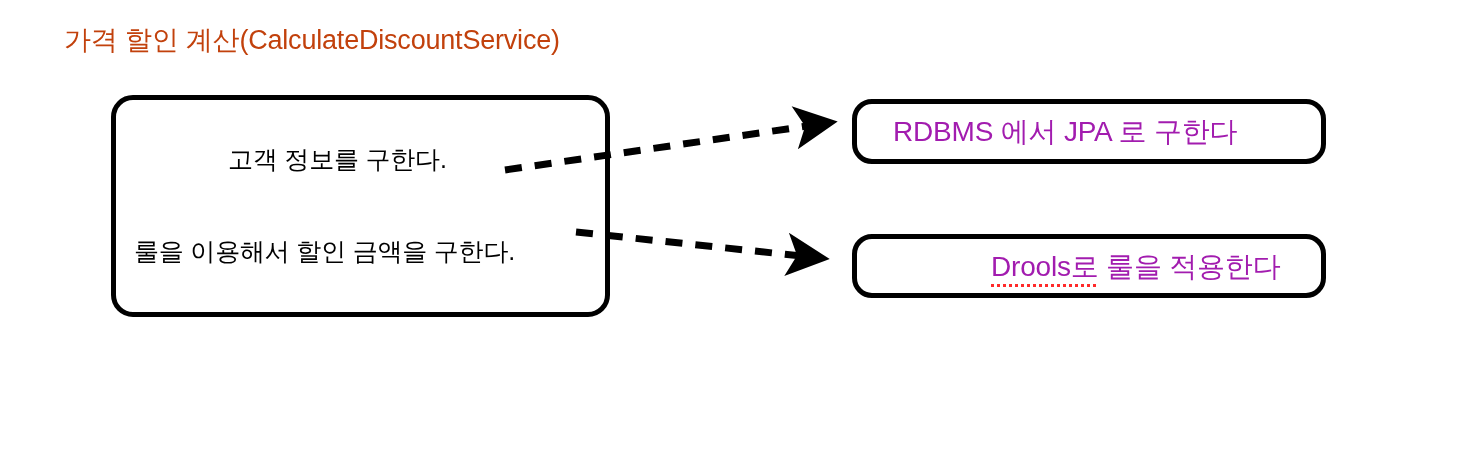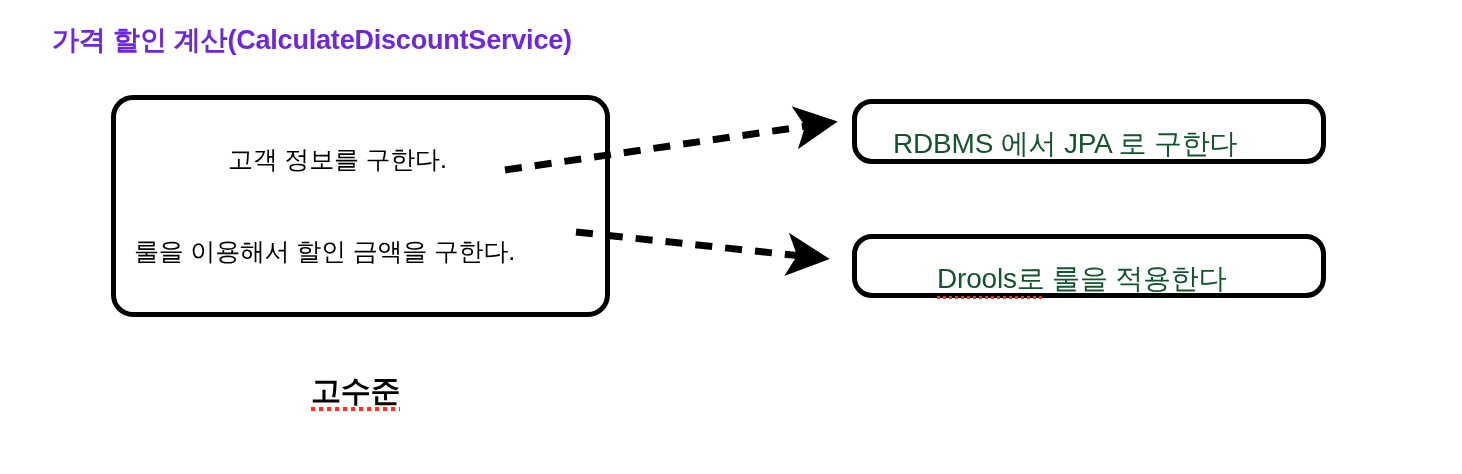--- a/index.html
+++ b/index.html
@@ -15,27 +15,27 @@
     position: relative;
     width: 1462px;
     height: 474px;
     background: #ffffff;
     overflow: hidden;
   }
 
   
   .title {
     position: absolute;
-    left: 52px;
+    left: 64px;
     top: 22px;
     font-size: 27px;
-    font-weight: bold;
+    font-weight: normal;
     letter-spacing: -0.2px;
     white-space: nowrap;
-    color: #6d28d9;
+    color: #c2410c;
   }
 
   
   .box {
     position: absolute;
     box-sizing: border-box;
     border: 5px solid #000000;
     background: transparent;
     border-radius: 20px;
   }
@@ -77,30 +77,29 @@
   .hl-line-2 {
     left: 134px;
     top: 235px;
   }
 
   
   .ll-text {
     position: absolute;
     font-size: 28px;
     white-space: nowrap;
-    color: #14532d;
+    color: #a21caf;
     letter-spacing: -0.2px;
-    margin-top: 12px;
   }
   .ll-text-1 {
     left: 893px;
     top: 113px;
   }
   .ll-text-2 {
-    left: 937px;
+    left: 991px;
     top: 248px;
   }
 
   
   .spell {
     position: relative;
     display: inline-block;
   }
   .spell::after {
     content: "";
@@ -155,21 +154,20 @@
   <div class="hl-line hl-line-2">룰을 이용해서 할인 금액을 구한다.</div>
 
   <div class="hl-line hl-line-1">고객 정보를 구한다.</div>
 
   <div class="box box-low-1"></div>
   <div class="ll-text ll-text-1">RDBMS 에서 JPA 로 구한다</div>
 
   <div class="box box-low-2"></div>
   <div class="ll-text ll-text-2"><span class="spell">Drools로</span><span> 룰을 적용한다</span></div>
 
-  <div class="caption caption-high"><span class="spell">고수준</span></div>
 
 
   <svg class="arrows" viewBox="0 0 1462 474" xmlns="http://www.w3.org/2000/svg">
     <defs>
       <marker id="ah" markerWidth="7" markerHeight="7" refX="5.2" refY="3.5" orient="auto" markerUnits="strokeWidth">
         <path d="M0.4,0.4 L6.6,3.5 L0.4,6.6 L1.9,3.5 Z" fill="#000000"></path>
       </marker>
     </defs>
 
     <g>

